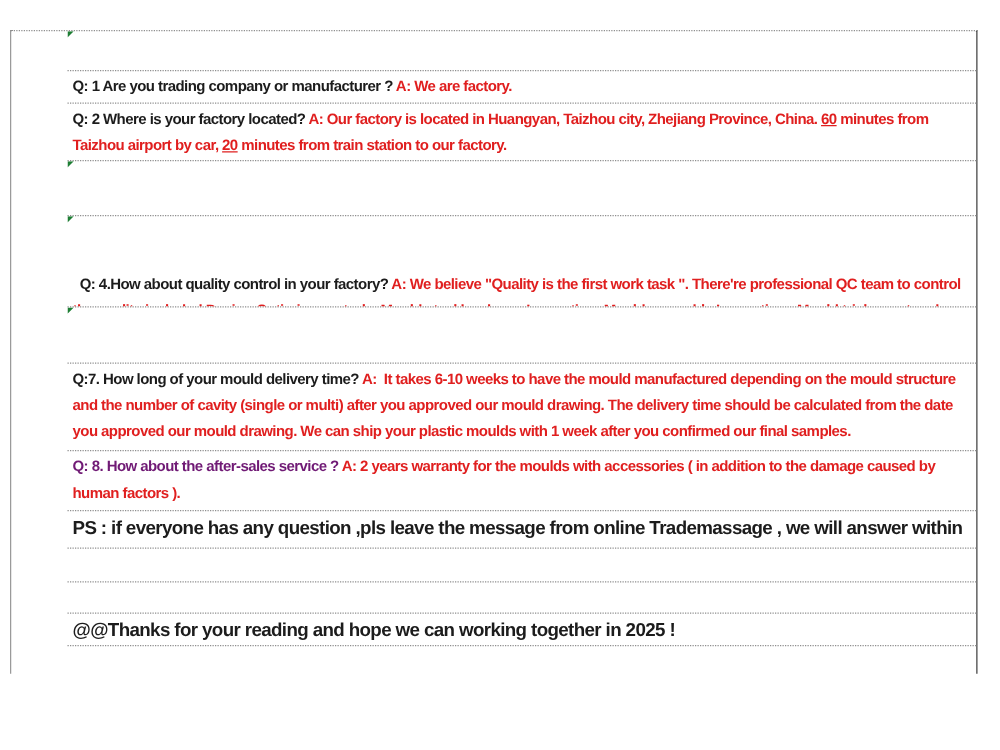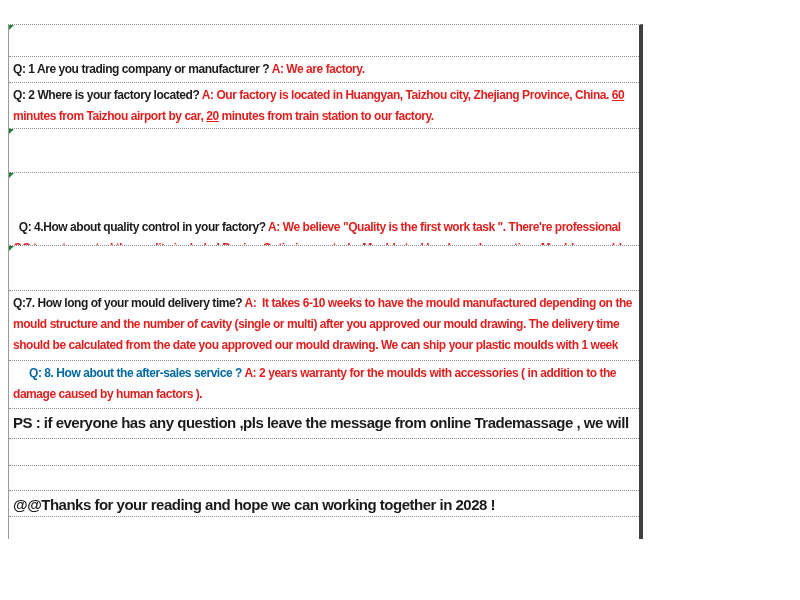--- a/index.html
+++ b/index.html
@@ -8,25 +8,26 @@
     width: 800px;
     height: 600px;
     background: #ffffff;
     overflow: hidden;
     font-family: "Liberation Sans", sans-serif;
   }
   .faq-table {
     position: absolute;
     left: 8px;
     top: 24px;
-    width: 635px;
+    width: 774px;
     box-sizing: border-box;
     border-top: 1px dotted #8f8f8f;
     border-left: 1px solid #9a9a9a;
-    border-right: 4px solid #404040;
+    border-right: 1px solid #404040;
+    padding-left: 45px;
   }
   .row {
     position: relative;
     box-sizing: border-box;
     border-bottom: 1px dotted #8f8f8f;
     padding: 2px 4px 0 4px;
     font-size: 12px;
     font-weight: 700;
     letter-spacing: -0.45px;
     line-height: 21px;
@@ -79,25 +80,25 @@
     <span class="corner-marker"></span>
   <span style="color: rgb(28, 28, 28);">Q: 4.How about quality control in your factory? </span><span style="color: rgb(224, 31, 31);">A: We believe "Quality is the first work task ". There're professional QC team to control the quality included Design Optimize control ;  Mould steel hardness Inspection; Mould assembly Inspection;  Mould trial report and samples Inspection ; Final inspection for mould &amp; packing before shipment.</span></div>
 
   <div class="row" style="height:45px">
     <span class="corner-marker"></span>
   </div>
 
 
   <div class="row" style="height:70px"><span style="color: rgb(28, 28, 28);">Q:7. How long of your mould delivery time? </span><span style="color: rgb(224, 31, 31);">A:  It takes 6-10 weeks to have the mould manufactured depending on the mould structure and the number of cavity (single or multi) after you approved our mould drawing. The delivery time should be calculated from the date you approved our mould drawing. We can ship your plastic moulds with 1 week after you confirmed our final samples.</span></div>
 
-  <div class="row" style="height:48px"><span style="color: #0369a1; margin-left: 16px;">Q: 8. How about the after-sales service ? </span><span style="color: rgb(224, 31, 31);">A: 2 years warranty for the moulds with accessories ( in addition to the damage caused by human factors ).</span></div>
+  <div class="row" style="height:48px"><span style="color: #701a75;">Q: 8. How about the after-sales service ? </span><span style="color: rgb(224, 31, 31);">A: 2 years warranty for the moulds with accessories ( in addition to the damage caused by human factors ).</span></div>
 
   <div class="row big" style="height:30px"><span style="color: rgb(28, 28, 28);">PS : if everyone has any question ,pls leave the message from online Trademassage , we will answer within  24 hours !</span></div>
 
   <div class="row" style="height:27px"></div>
 
   <div class="row" style="height:25px"></div>
 
-  <div class="row big" style="height:26px"><span style="color: rgb(28, 28, 28);">@@Thanks for your reading and hope we can working together in 2028 !</span></div>
+  <div class="row big" style="height:26px"><span style="color: rgb(28, 28, 28);">@@Thanks for your reading and hope we can working together in 2025 !</span></div>
 
   <div class="row stub" style="height:22px"></div>
 
 </div>
 
 </body></html>

